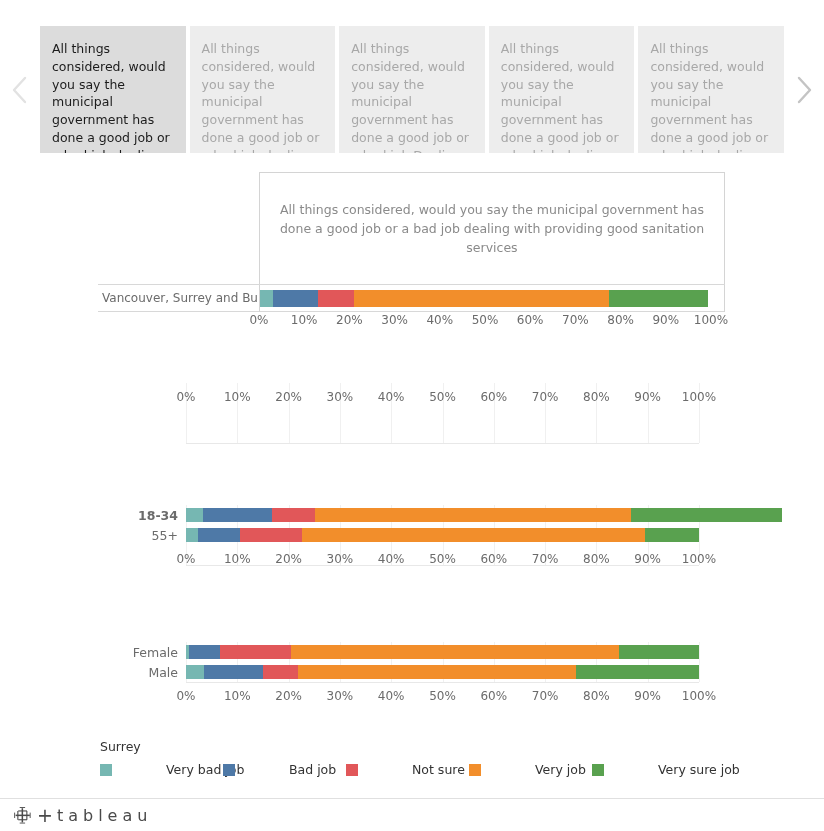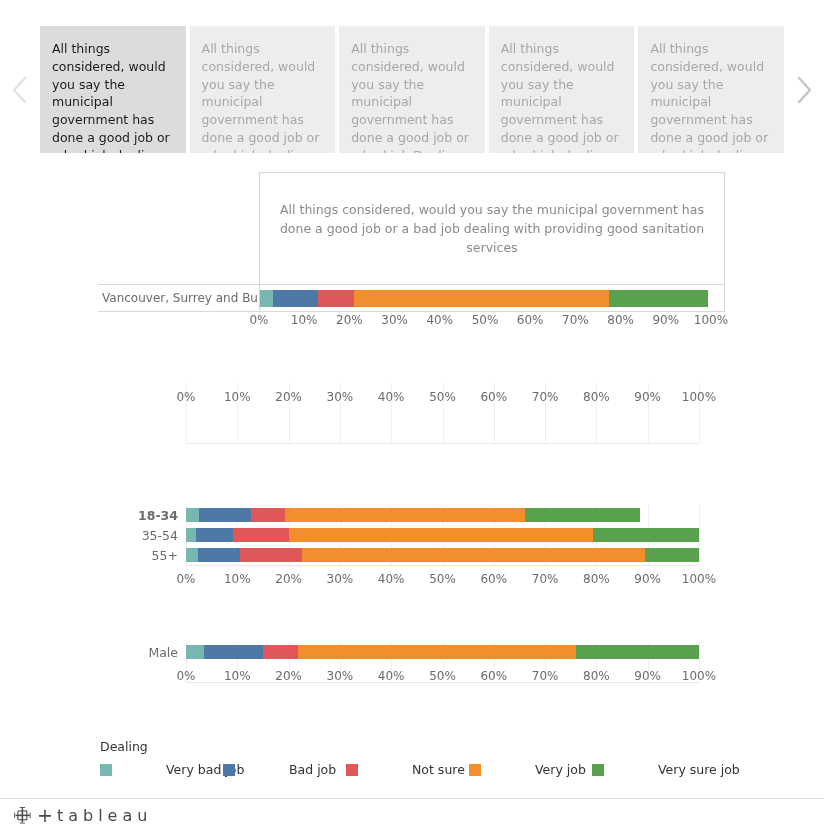--- a/index.html
+++ b/index.html
@@ -214,38 +214,28 @@
         <div class="gridline" style="left: 51.3px; height: 60px;"></div>
         <div class="gridline" style="left: 102.6px; height: 60px;"></div>
         <div class="gridline" style="left: 153.9px; height: 60px;"></div>
         <div class="gridline" style="left: 205.2px; height: 60px;"></div>
         <div class="gridline" style="left: 256.5px; height: 60px;"></div>
         <div class="gridline" style="left: 307.8px; height: 60px;"></div>
         <div class="gridline" style="left: 359.1px; height: 60px;"></div>
         <div class="gridline" style="left: 410.4px; height: 60px;"></div>
         <div class="gridline" style="left: 461.7px; height: 60px;"></div>
         <div class="gridline" style="left: 513px; height: 60px;"></div>
-        <div class="cat-row" style="width: 454px; font-weight: bold;">
+        <div class="cat-row" style="width: 596px; font-weight: bold;">
           <div class="cat-label">18-34</div>
           <div class="cat-bar">
             <div class="bar" title="18-34 — Very bad job: 2.9%" style="left: 0%; width: 2.9%; background: rgb(118, 183, 178);"></div>
             <div class="bar" title="18-34 — Bad job: 11.5%" style="left: 2.9%; width: 11.5%; background: rgb(78, 121, 167);"></div>
             <div class="bar" title="18-34 — Not sure: 7.3%" style="left: 14.4%; width: 7.3%; background: rgb(225, 87, 89);"></div>
             <div class="bar" title="18-34 — Good job: 52.9%" style="left: 21.7%; width: 52.9%; background: rgb(242, 142, 43);"></div>
             <div class="bar" title="18-34 — Very good job: 25.4%" style="left: 74.6%; width: 25.4%; background: rgb(89, 161, 79);"></div>
-          </div>
-        </div>
-        <div class="cat-row" style="width: 513px;">
-          <div class="cat-label">35-54</div>
-          <div class="cat-bar">
-            <div class="bar" title="35-54 — Very bad job: 1.9%" style="left: 0%; width: 1.9%; background: rgb(118, 183, 178);"></div>
-            <div class="bar" title="35-54 — Bad job: 7.3%" style="left: 1.9%; width: 7.3%; background: rgb(78, 121, 167);"></div>
-            <div class="bar" title="35-54 — Not sure: 10.9%" style="left: 9.2%; width: 10.9%; background: rgb(225, 87, 89);"></div>
-            <div class="bar" title="35-54 — Good job: 59.2%" style="left: 20.1%; width: 59.2%; background: rgb(242, 142, 43);"></div>
-            <div class="bar" title="35-54 — Very good job: 20.7%" style="left: 79.3%; width: 20.7%; background: rgb(89, 161, 79);"></div>
           </div>
         </div>
         <div class="cat-row" style="width: 513px;">
           <div class="cat-label">55+</div>
           <div class="cat-bar">
             <div class="bar" title="55+ — Very bad job: 2.4%" style="left: 0%; width: 2.4%; background: rgb(118, 183, 178);"></div>
             <div class="bar" title="55+ — Bad job: 8.1%" style="left: 2.4%; width: 8.1%; background: rgb(78, 121, 167);"></div>
             <div class="bar" title="55+ — Not sure: 12.2%" style="left: 10.5%; width: 12.2%; background: rgb(225, 87, 89);"></div>
             <div class="bar" title="55+ — Good job: 66.8%" style="left: 22.7%; width: 66.8%; background: rgb(242, 142, 43);"></div>
             <div class="bar" title="55+ — Very good job: 10.5%" style="left: 89.5%; width: 10.5%; background: rgb(89, 161, 79);"></div>
@@ -274,20 +264,30 @@
         <div class="gridline" style="left: 102.6px; height: 40px;"></div>
         <div class="gridline" style="left: 153.9px; height: 40px;"></div>
         <div class="gridline" style="left: 205.2px; height: 40px;"></div>
         <div class="gridline" style="left: 256.5px; height: 40px;"></div>
         <div class="gridline" style="left: 307.8px; height: 40px;"></div>
         <div class="gridline" style="left: 359.1px; height: 40px;"></div>
         <div class="gridline" style="left: 410.4px; height: 40px;"></div>
         <div class="gridline" style="left: 461.7px; height: 40px;"></div>
         <div class="gridline" style="left: 513px; height: 40px;"></div>
         <div class="cat-row" style="width: 513px;">
+          <div class="cat-label">Female</div>
+          <div class="cat-bar">
+            <div class="bar" title="Female — Very bad job: 0.5%" style="left: 0%; width: 0.5%; background: rgb(118, 183, 178);"></div>
+            <div class="bar" title="Female — Bad job: 6.1%" style="left: 0.5%; width: 6.1%; background: rgb(78, 121, 167);"></div>
+            <div class="bar" title="Female — Not sure: 13.9%" style="left: 6.6%; width: 13.9%; background: rgb(225, 87, 89);"></div>
+            <div class="bar" title="Female — Good job: 64%" style="left: 20.5%; width: 64%; background: rgb(242, 142, 43);"></div>
+            <div class="bar" title="Female — Very good job: 15.5%" style="left: 84.5%; width: 15.5%; background: rgb(89, 161, 79);"></div>
+          </div>
+        </div>
+        <div class="cat-row" style="width: 513px;">
           <div class="cat-label">Male</div>
           <div class="cat-bar">
             <div class="bar" title="Male — Very bad job: 3.5%" style="left: 0%; width: 3.5%; background: rgb(118, 183, 178);"></div>
             <div class="bar" title="Male — Bad job: 11.5%" style="left: 3.5%; width: 11.5%; background: rgb(78, 121, 167);"></div>
             <div class="bar" title="Male — Not sure: 6.8%" style="left: 15%; width: 6.8%; background: rgb(225, 87, 89);"></div>
             <div class="bar" title="Male — Good job: 54.2%" style="left: 21.8%; width: 54.2%; background: rgb(242, 142, 43);"></div>
             <div class="bar" title="Male — Very good job: 24%" style="left: 76%; width: 24%; background: rgb(89, 161, 79);"></div>
           </div>
         </div>
         <div class="rowline" style="top: 40px;"></div>
@@ -301,21 +301,21 @@
         <div class="tick" style="left: 256.5px;">50%</div>
         <div class="tick" style="left: 307.8px;">60%</div>
         <div class="tick" style="left: 359.1px;">70%</div>
         <div class="tick" style="left: 410.4px;">80%</div>
         <div class="tick" style="left: 461.7px;">90%</div>
         <div class="tick" style="left: 513px;">100%</div>
       </div>
     </div>
 
   <div class="legend">
-    <div class="legend-title">Dealing</div>
+    <div class="legend-title">Surrey</div>
     <div class="legend-items" id="legend-items">
         <div class="legend-item">
           <span class="swatch" style="background: rgb(118, 183, 178);"></span>
           <span class="legend-label">Very bad job</span>
         </div>
         <div class="legend-item">
           <span class="swatch" style="background: rgb(78, 121, 167);"></span>
           <span class="legend-label">Bad job</span>
         </div>
         <div class="legend-item">

